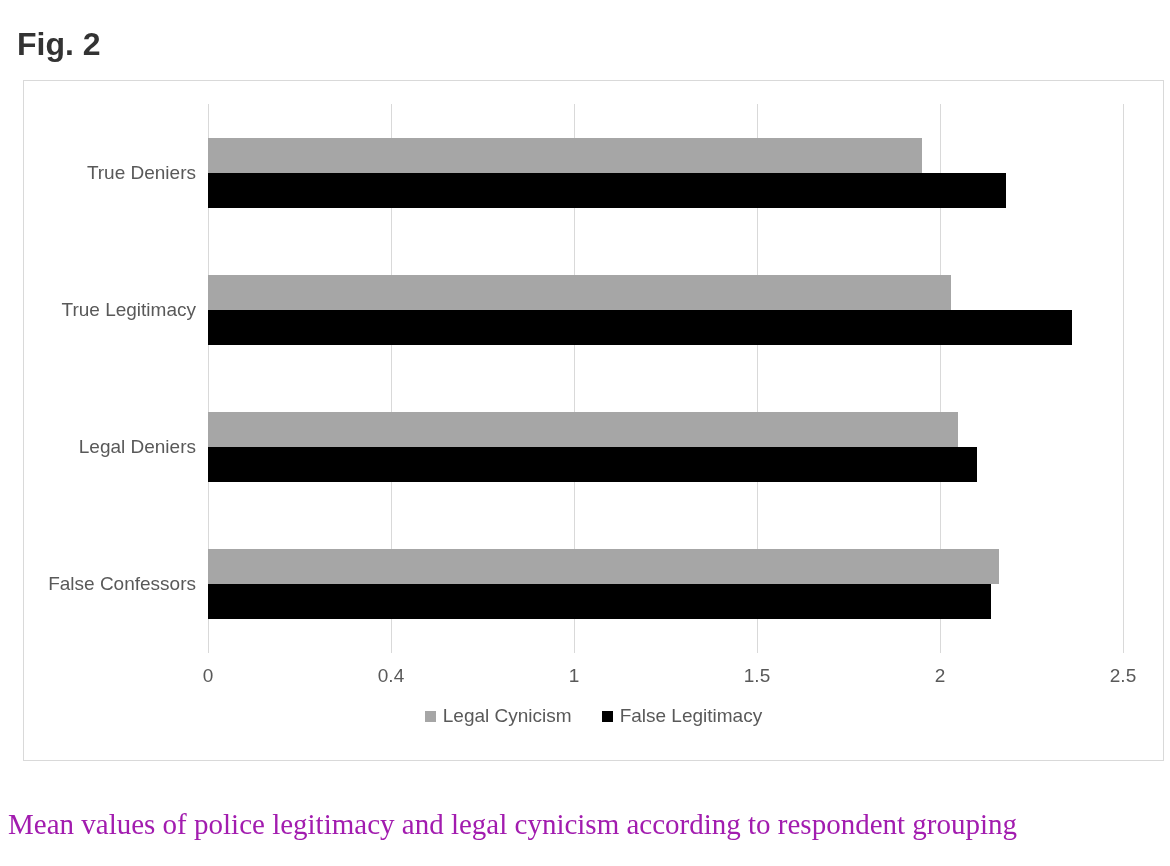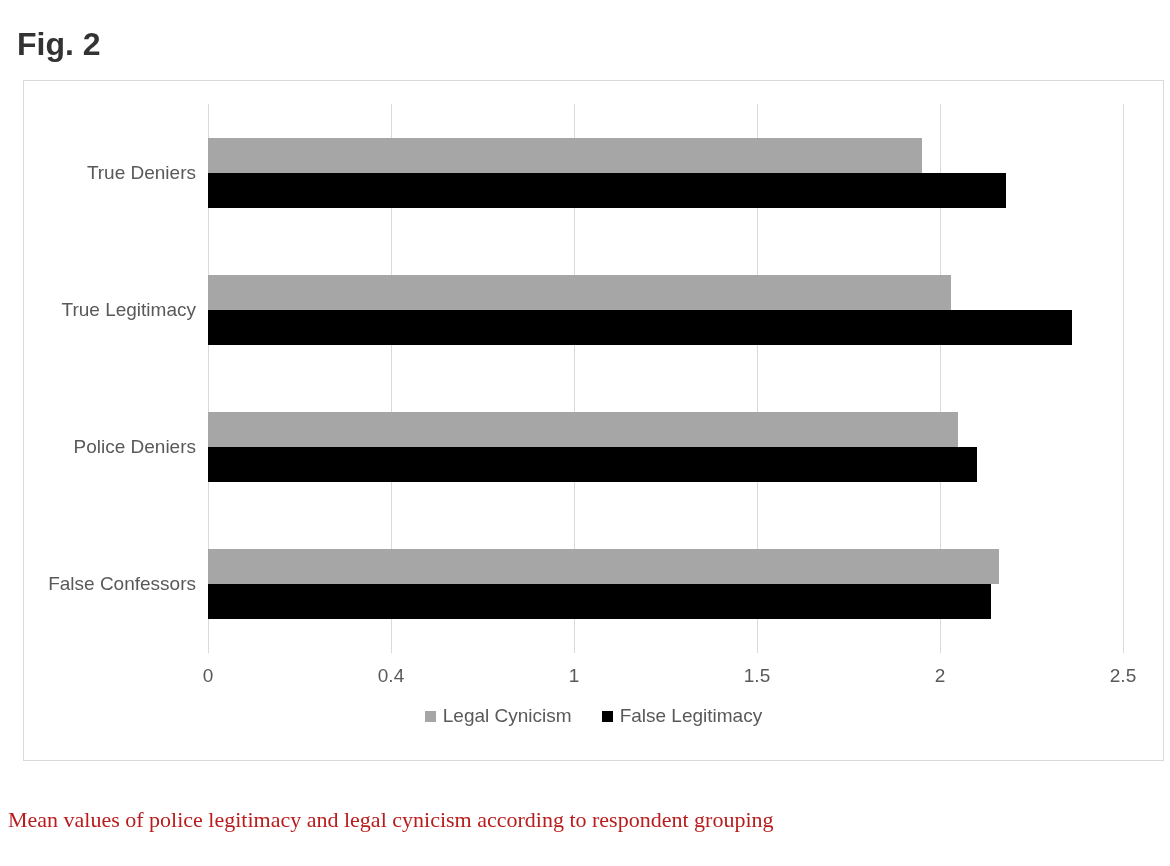--- a/index.html
+++ b/index.html
@@ -89,35 +89,35 @@
   .legend-label {
     font-size: 19px;
     color: #595959;
     white-space: nowrap;
   }
   .caption {
     position: absolute;
     left: 8px; top: 806px;
     width: 1156px;
     font-family: "Liberation Serif", serif;
-    font-size: 22px;
-    color: #b91c1c;
+    font-size: 29px;
+    color: #a21caf;
     line-height: 1.25;
   }
 </style>
 </head>
 <body>
 
 <div class="fig-label">Fig. 2</div>
 
 <div class="chart-frame">
   <div class="cat-labels">
       <div class="cat-label" style="top: 68.6px;">True Deniers</div>
       <div class="cat-label" style="top: 205.9px;">True Legitimacy</div>
-      <div class="cat-label" style="top: 343.1px;">Police Deniers</div>
+      <div class="cat-label" style="top: 343.1px;">Legal Deniers</div>
       <div class="cat-label" style="top: 480.4px; margin-left: 12px;">False Confessors</div>
     </div>
   <div class="plot-area">
       <div class="gridline" style="left: 0px;"></div>
       <div class="gridline" style="left: 183px;"></div>
       <div class="gridline" style="left: 366px;"></div>
       <div class="gridline" style="left: 549px;"></div>
       <div class="gridline" style="left: 732px;"></div>
       <div class="gridline" style="left: 915px;"></div>
       <div class="bar" style="background: rgb(166, 166, 166); width: 713.7px; top: 33.6px; height: 35px;"></div>

